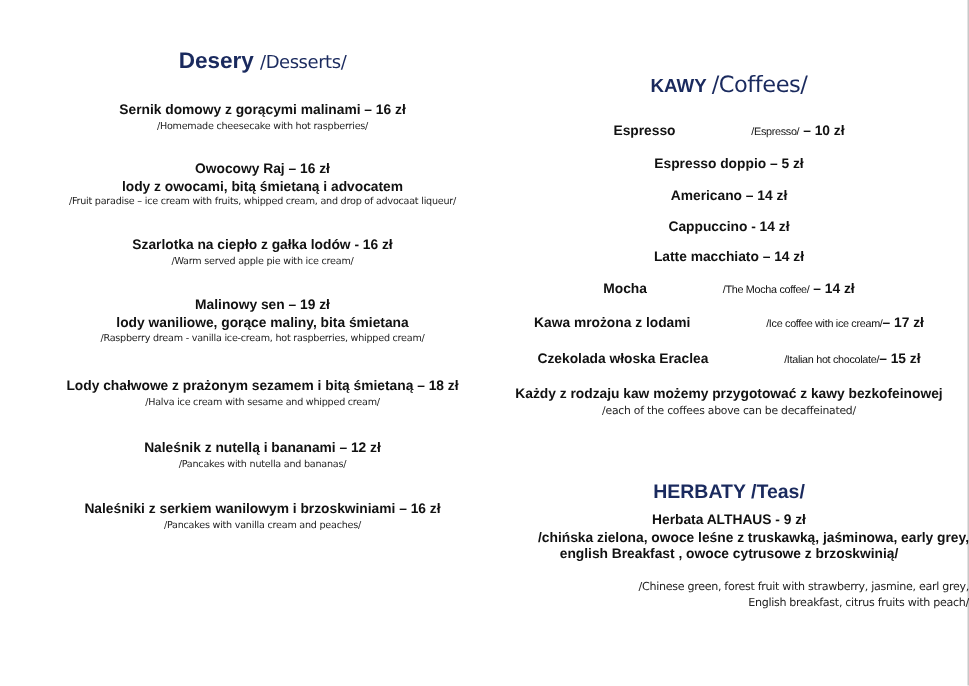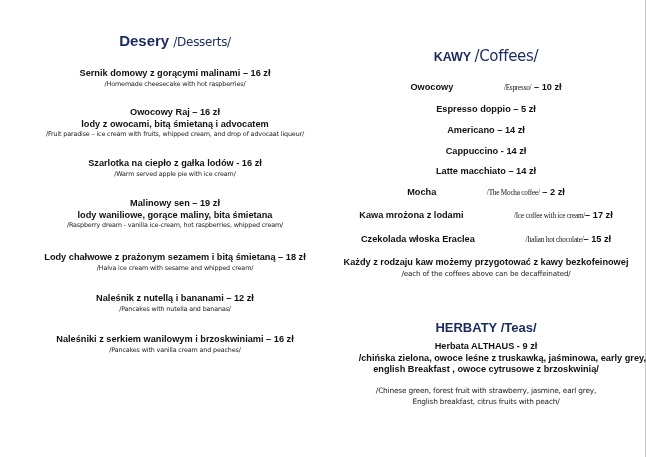--- a/index.html
+++ b/index.html
@@ -54,33 +54,34 @@
     }
     .en-line {
       font-family: "DejaVu Sans", sans-serif;
       font-size: 6.4px;
       line-height: 9px;
       color: #222;
       display: block;
       letter-spacing: -0.15px;
     }
     .inline-en {
-      font-family: Liberation Serif, serif;
+      font-family: Liberation Sans, sans-serif;
       font-weight: normal;
       font-size: 7.2px;
       letter-spacing: -0.2px;
       margin-left: 48px;
     }
     .tea-en {
       font-family: "DejaVu Sans", sans-serif;
       font-size: 7.4px;
       line-height: 10.5px;
       color: #222;
       display: block;
       letter-spacing: -0.2px;
+      text-align: right;
     }
   </style>
 </head>
 <body>
 
 <div class="edge-right"></div>
 
 <div class="col col-left">
   <div class="sec-title" style="top:32px;font-size:15px;">
     <span>Desery</span>
@@ -125,36 +126,36 @@
   </div>
 </div>
 
 <div class="col col-right">
   <div class="sec-title" style="top:47px;font-size:12.5px;">
     <span>KAWY</span>
     <span class="en" style="font-size:15px;">/Coffees/</span>
   </div>
 
   <div class="item" style="top:82px;">
-    <span class="pl"><span>Owocowy</span> <span class="inline-en">/Espresso/</span> <span>– 10 zł</span></span>
+    <span class="pl"><span>Espresso</span> <span class="inline-en">/Espresso/</span> <span>– 10 zł</span></span>
   </div>
   <div class="item" style="top:104px;">
     <span class="pl">Espresso doppio – 5 zł</span>
   </div>
   <div class="item" style="top:125px;">
     <span class="pl">Americano – 14 zł</span>
   </div>
   <div class="item" style="top:146px;">
     <span class="pl">Cappuccino - 14 zł</span>
   </div>
   <div class="item" style="top:166px;">
     <span class="pl">Latte macchiato – 14 zł</span>
   </div>
   <div class="item" style="top:187px;">
-    <span class="pl"><span>Mocha</span> <span class="inline-en">/The Mocha coffee/</span> <span>– 2 zł</span></span>
+    <span class="pl"><span>Mocha</span> <span class="inline-en">/The Mocha coffee/</span> <span>– 14 zł</span></span>
   </div>
   <div class="item" style="top:210px;">
     <span class="pl"><span>Kawa mrożona z lodami</span> <span class="inline-en">/Ice coffee with ice cream/</span><span>– 17 zł</span></span>
   </div>
   <div class="item" style="top:234px;">
     <span class="pl"><span>Czekolada włoska Eraclea</span> <span class="inline-en">/Italian hot chocolate/</span><span>– 15 zł</span></span>
   </div>
   <div class="item" style="top:257px;">
     <span class="pl">Każdy z rodzaju kaw możemy przygotować z kawy bezkofeinowej</span>
     <span class="en-line" style="font-size:7.2px;line-height:9px;">/each of the coffees above can be decaffeinated/</span>

